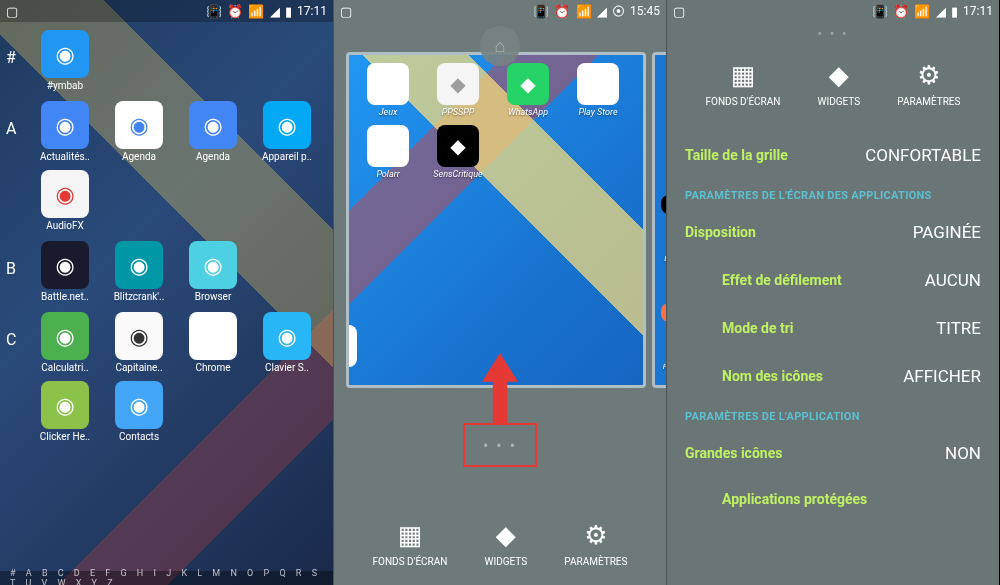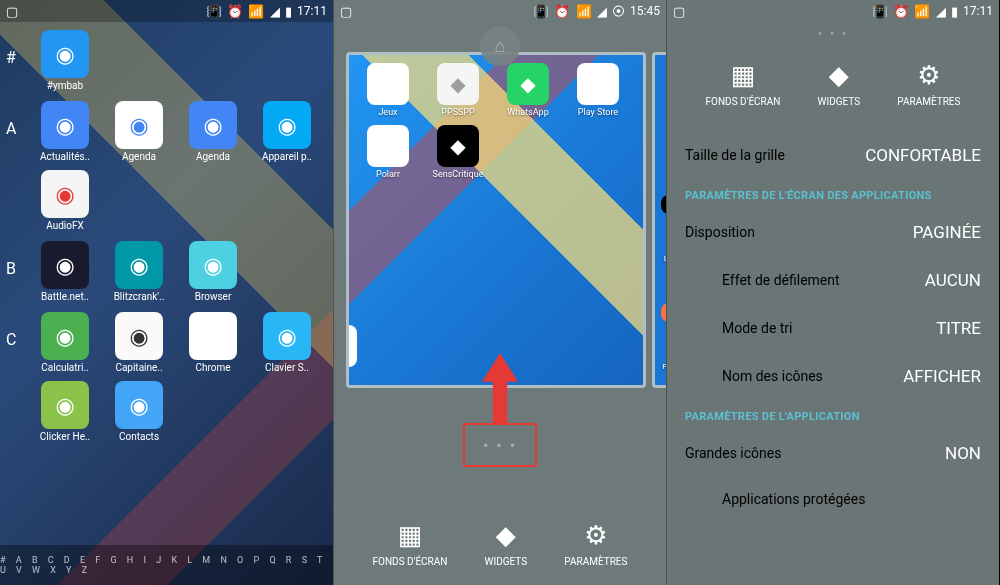--- a/index.html
+++ b/index.html
@@ -93,27 +93,28 @@
   .s1 .app-label {
     color: #fff;
     font-size: 10px;
     white-space: nowrap;
     overflow: hidden;
     text-overflow: ellipsis;
   }
   .s1 .alphabet {
     position: absolute;
     bottom: 0; left: 0; right: 0;
-    height: 40px;
+    height: 14px;
     background: rgba(0,0,0,0.35);
     color: rgba(255,255,255,0.7);
     font-size: 9px;
     letter-spacing: 4px;
     display: flex;
     align-items: center;
+    padding-left: 10px;
   }
 
   
   .s2 { background: #6e7a7a; }
   .s2 .status-bar { background: #6e7a7a; }
   .s2 .home-pill {
     position: absolute;
     top: 26px; left: 50%;
     transform: translateX(-50%);
     width: 40px; height: 40px;
@@ -149,21 +150,21 @@
       linear-gradient(45deg, transparent 55%, rgba(255,225,120,0.7) 55%, rgba(255,225,120,0.7) 72%, transparent 72%),
       linear-gradient(-45deg, transparent 60%, rgba(200,70,70,0.5) 60%, rgba(200,70,70,0.5) 75%, transparent 75%);
   }
   .s2 .preview-apps {
     display:flex; flex-wrap:wrap;
     padding:8px 4px;
     position:relative;
   }
   .s2 .p-app { width:70px; text-align:center; margin-bottom:8px; }
   .s2 .p-icon { width:42px;height:42px;margin:0 auto 2px;border-radius:8px;display:flex;align-items:center;justify-content:center;font-size:20px;color:#fff; }
-  .s2 .p-label { color:#fff;font-size:9px;text-shadow:0 1px 2px rgba(0,0,0,0.5); }
+  .s2 .p-label { color:#fff;font-size:9px;text-shadow:0 1px 2px rgba(0,0,0,0.5);font-style:italic; }
   .s2 .partial-right {
     position:absolute; top:0; right:-36px; width:50px; height:336px;
     border:3px solid #b0bec5; border-radius:4px;
     background:#1976d2;
     display:flex;flex-direction:column;gap:40px;padding:14px 6px;
   }
   .s2 .partial-right .mini { width:38px;height:38px;border-radius:8px;display:flex;align-items:center;justify-content:center;color:#fff;font-weight:bold;font-size:16px; }
 
   .s2 .red-arrow {
     position:absolute;
@@ -225,21 +226,21 @@
     padding:0;
   }
   .s3 .setting-row {
     display:flex;
     justify-content:space-between;
     align-items:center;
     padding:14px 18px;
     font-size:14px;
   }
   .s3 .setting-row + .setting-row { border-top: none; margin-left: 37px; }
-  .s3 .setting-label { color:#000000; }
+  .s3 .setting-label { color:#bef264;font-weight:bold; }
   .s3 .setting-value { color:#fff; font-size:17px; }
   .s3 .section-header {
     color:#5bc0d0;
     font-size:11px;
     font-weight:bold;
     padding:10px 18px 6px;
     letter-spacing:0.3px;
   }
 </style>
 </head>

